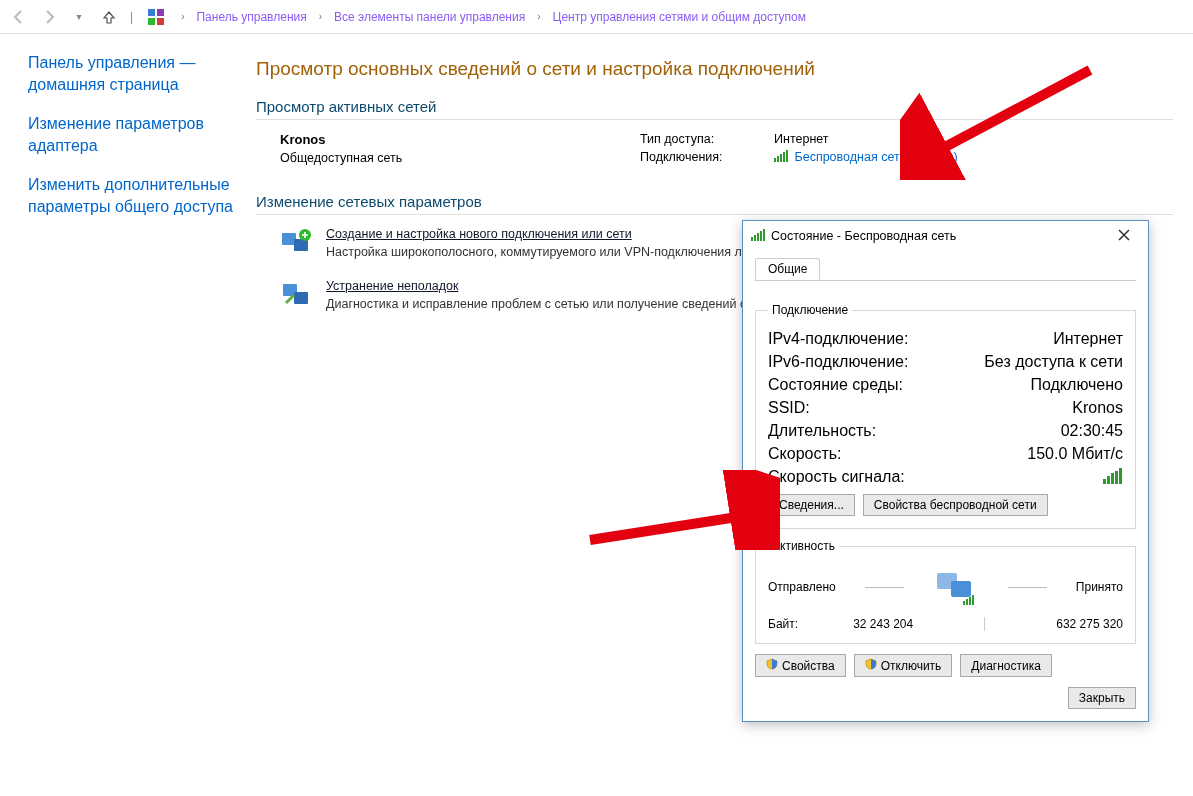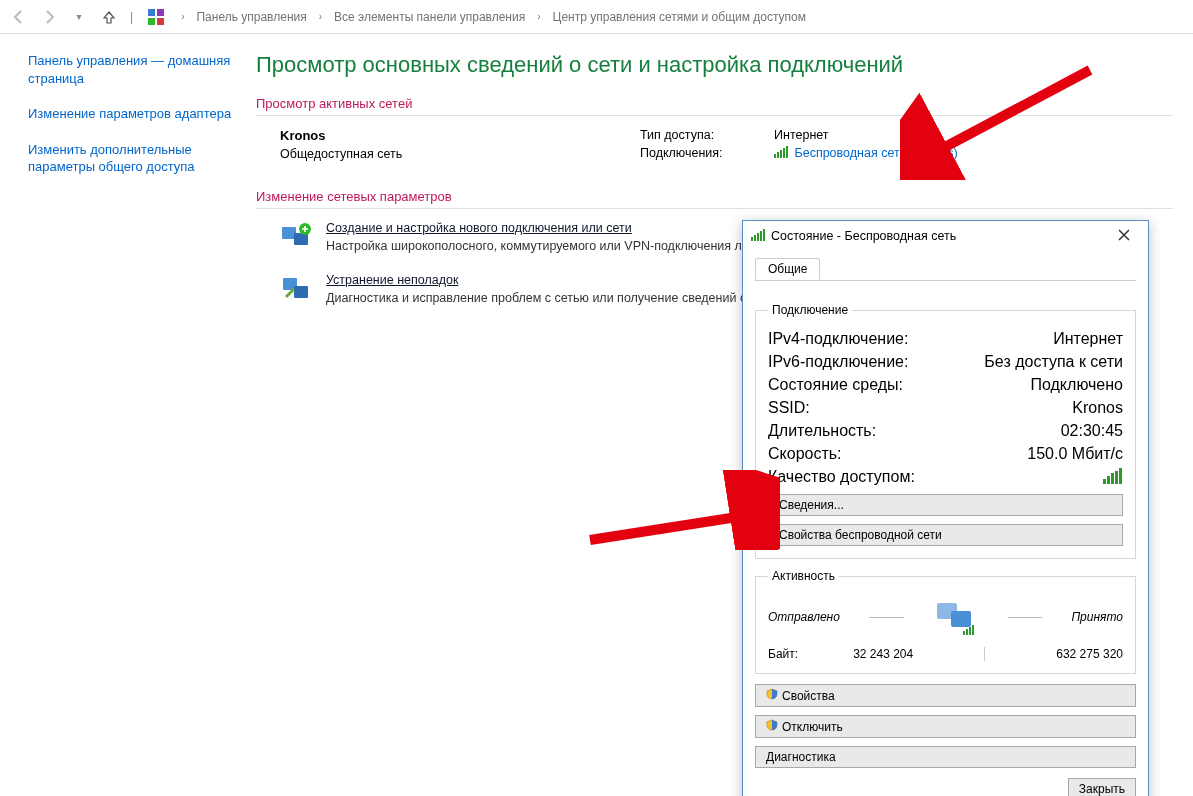--- a/index.html
+++ b/index.html
@@ -29,51 +29,51 @@
     color: #999;
     font-size: 14px;
   }
   .nav-btn.enabled { color: #333; }
   .addr-sep { color: #888; padding: 0 4px; }
   .addr-icon {
     width: 18px; height: 18px;
     display: inline-block;
     margin: 0 6px;
   }
-  .addr-link { color: #737373; cursor: default; padding: 2px 2px; }
+  .addr-link { color: #8b5cf6; cursor: default; padding: 2px 2px; }
   .addr-chev { color: #777; padding: 0 6px; font-size: 10px; }
 
   
   .layout { display: flex; height: calc(100% - 34px); }
   .sidebar {
     width: 248px;
     padding: 18px 14px 0 28px;
   }
   .sidebar a {
     display: block;
     color: #0066cc;
     text-decoration: none;
     margin-bottom: 18px;
     line-height: 1.35;
-    font-size: 13px;
+    font-size: 16px;
   }
   .content {
     flex: 1;
     padding: 12px 20px 0 8px;
     position: relative;
   }
   h1.page-title {
-    color: #15803d;
+    color: #a16207;
     font-weight: 400;
-    font-size: 22px;
-    margin: 6px 0 18px 0;
+    font-size: 19px;
+    margin: 12px 0 18px 0;
   }
   .section-label {
-    font-size: 13px;
-    color: #be185d;
+    font-size: 15px;
+    color: #0c4a6e;
     margin: 4px 0 2px 0;
   }
   .hr { border: none; border-top: 1px solid #e0e0e0; margin: 4px 0 12px 0; }
 
   .active-net {
     display: flex;
     padding-left: 24px;
     gap: 60px;
   }
   .net-left { min-width: 300px; }
@@ -138,27 +138,26 @@
     background: #e9e9e9;
     border: 1px solid #a8a8a8;
     padding: 3px 10px;
     font-size: 12px;
     font-family: inherit;
     cursor: default;
     display: inline-flex;
     align-items: center;
     gap: 4px;
   }
-  .btnrow { display: flex; gap: 8px; margin-top: 6px; flex-direction: column; }
+  .btnrow { display: flex; gap: 8px; margin-top: 6px; }
   .activity-diagram {
     display: flex; align-items: center; justify-content: flex-end;
     gap: 29px;
     margin: 6px 0 10px 0;
     font-size: 12px;
-    font-style: italic;
   }
   .activity-icon {
     width: 46px; height: 40px;
   }
   .dash { flex: 1; border-top: 1px solid #bbb; max-width: 70px; }
   .byte-row { display: flex; justify-content: space-between; font-size: 12px; }
   .byte-row .sep { width: 1px; background: #ccc; margin: 0 16px; }
   .dlg-footer {
     display: flex; justify-content: flex-end;
     padding-top: 10px;
@@ -329,21 +328,21 @@
         </div>
       <div class="kv">
           <span class="k">Длительность:</span>
           <span class="v">02:30:45</span>
         </div>
       <div class="kv">
           <span class="k">Скорость:</span>
           <span class="v">150.0 Мбит/с</span>
         </div>
       <div class="kv">
-        <span class="k">Качество доступом:</span>
+        <span class="k">Скорость сигнала:</span>
         <span class="v">
           <svg width="20" height="16">
               <rect x="0" y="11" width="3" height="5" fill="#2e9a2e"></rect>
               <rect x="4" y="8" width="3" height="8" fill="#2e9a2e"></rect>
               <rect x="8" y="5" width="3" height="11" fill="#2e9a2e"></rect>
               <rect x="12" y="3" width="3" height="13" fill="#2e9a2e"></rect>
               <rect x="16" y="0" width="3" height="16" fill="#2e9a2e"></rect>
             </svg>
         </span>
       </div>

